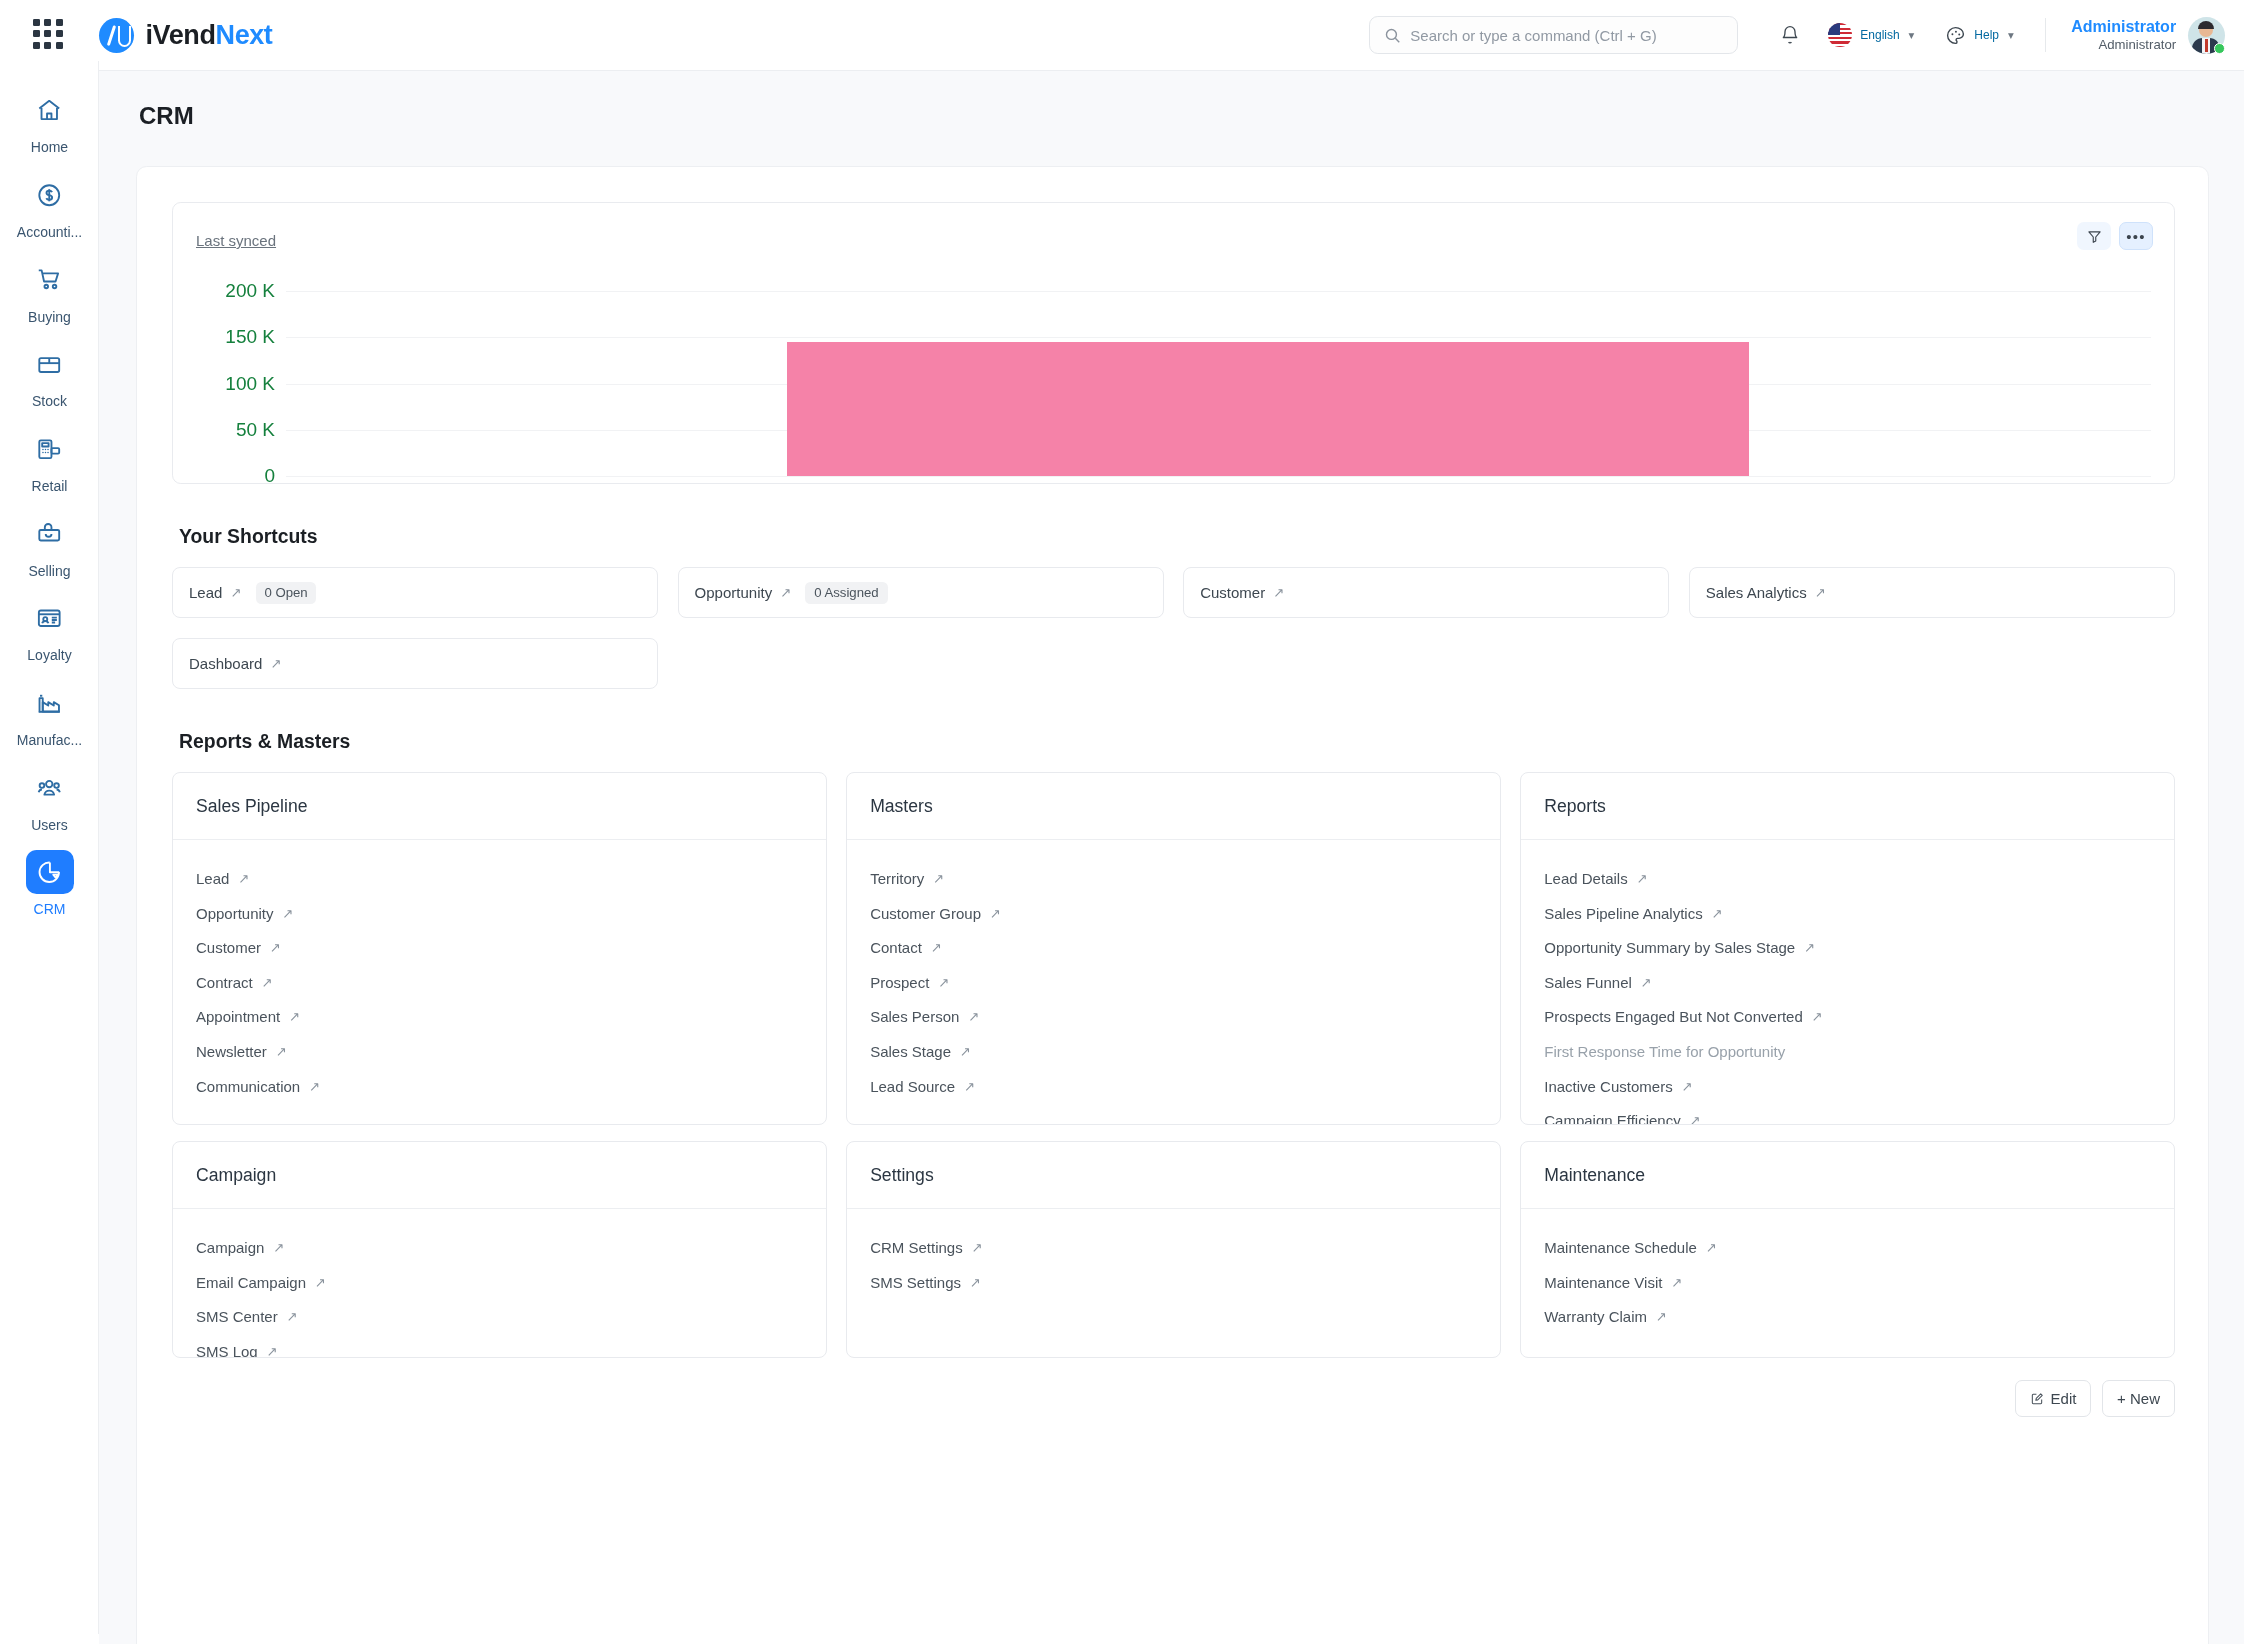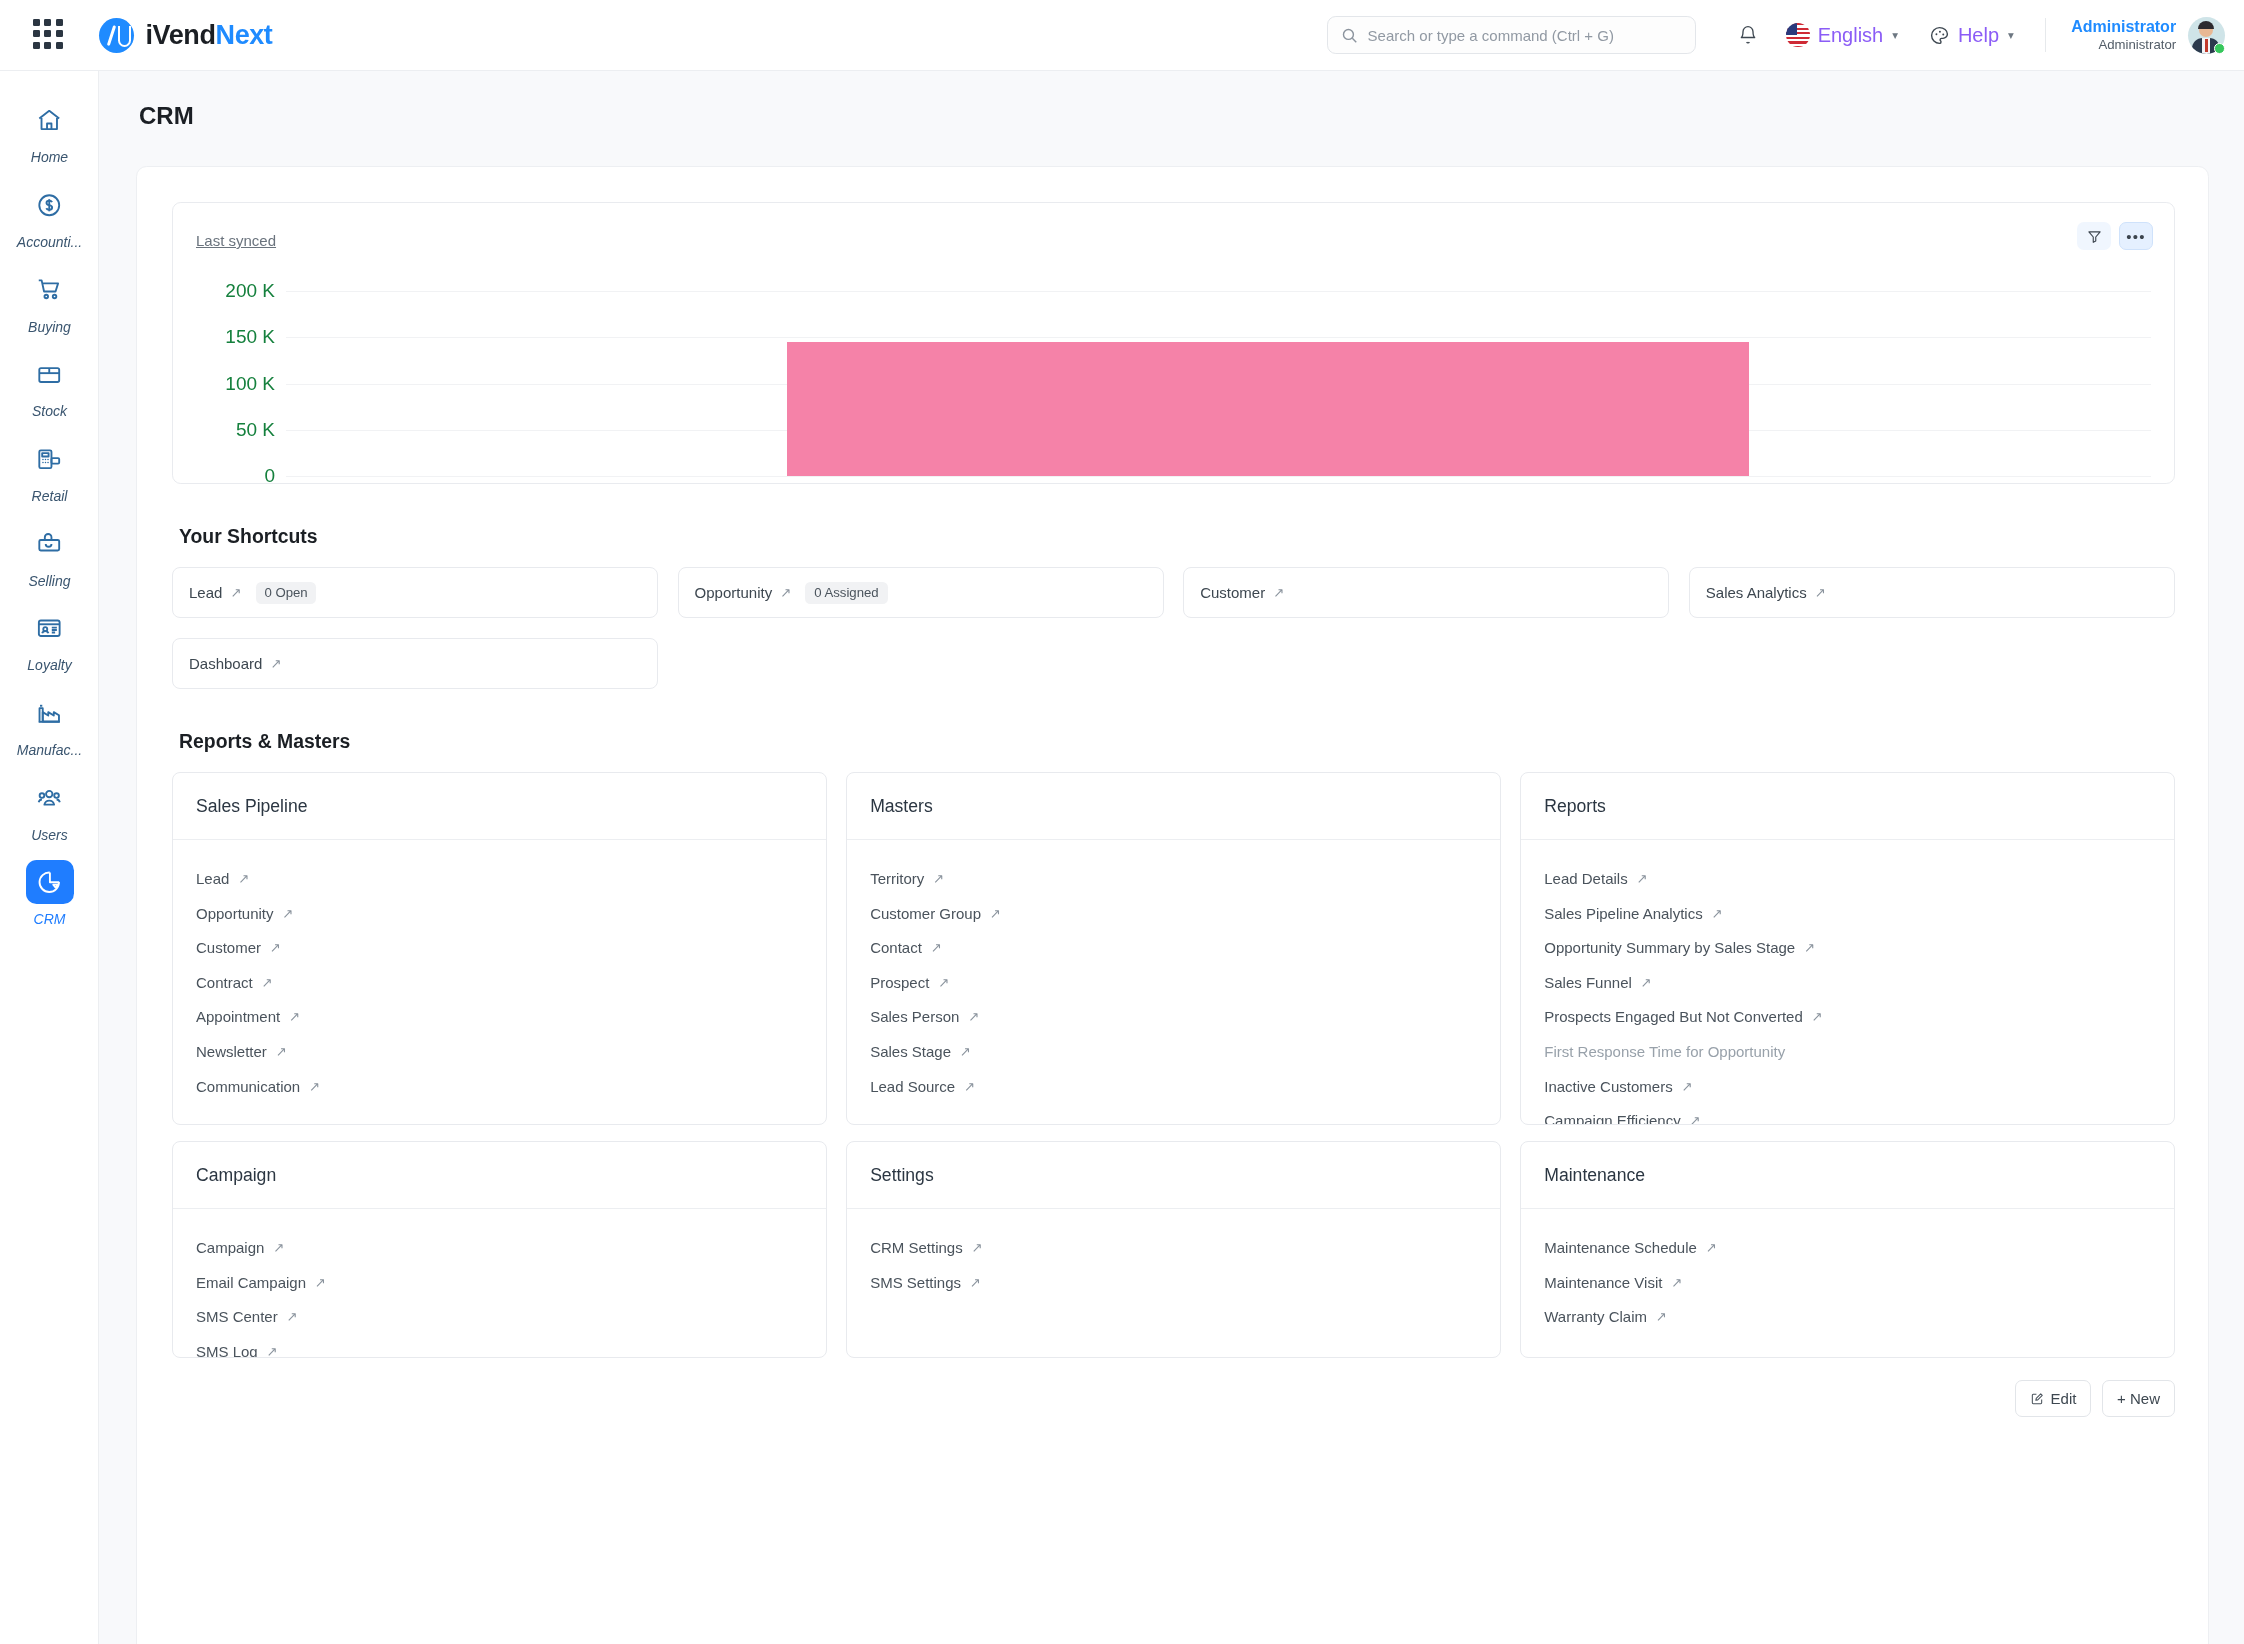--- a/index.html
+++ b/index.html
@@ -56,21 +56,21 @@
   .flagwrap { display: flex; align-items: center; gap: 8px; margin-left: 12.4px; cursor: pointer; }
   .flag {
     width: 24px; height: 24px; border-radius: 50%; overflow: hidden; position: relative;
     background: #ffffff; flex: none;
     background-image: repeating-linear-gradient(#cf2a35 0 2.3px, #ffffff 2.3px 4.6px);
   }
   .flag::before {
     content: ""; position: absolute; left: 0; top: 0; width: 11.5px; height: 11.5px;
     background: #2a3a7d;
   }
-  .hdr-label { font-size: 20px; color: #8b5cf6; }
+  .hdr-label { font-size: 12px; color: #0369a1; }
   .caret { font-size: 11.5px; color: #6d7782; margin-left: 0.9px; }
   .palette { margin-left: 23px; display: flex; align-items: center; gap: 8px; cursor: pointer; }
   .divider-v { width: 0.9px; height: 34px; background: #e6e9ec; margin: 0 17.6px 0 23px; }
   .userblock { display: flex; align-items: center; gap: 11.5px; cursor: pointer; }
   .usernames { text-align: right; line-height: 1.25; }
   .uname { font-size: 16px; color: #1f8bff; font-weight: 600; }
   .urole { font-size: 13.2px; color: #525c67; }
   .avatar {
     width: 37px; height: 37px; border-radius: 50%; position: relative; flex: none;
     background: #cfe4e8; overflow: hidden;
@@ -81,24 +81,23 @@
   .avatar .shirt { position: absolute; left: 14px; top: 21px; width: 8.8px; height: 16px; background: #f2f4f6; }
   .avatar .tie { position: absolute; left: 17px; top: 22px; width: 3.5px; height: 13.2px; background: #c0392b; }
   .online {
     position: absolute; right: 0px; bottom: 0px; width: 10.6px; height: 10.6px;
     border-radius: 50%; background: #36c75c; border: 1.8px solid #fff;
   }
   .avatar-wrap { position: relative; }
 
   
   .sidebar {
-    position: absolute; left: 0; top: 71px; width: 99px; height: 1573px;
+    position: absolute; left: 0; top: 61px; width: 99px; height: 1573px;
     background: #ffffff; border-right: 0.9px solid #eceef1;
     padding-top: 17.6px;
-    font-style: italic;
   }
   .nav-item {
     width: 99px; padding: 9.7px 0 8px; display: flex; flex-direction: column;
     align-items: center; gap: 7px; cursor: pointer; text-decoration: none;
   }
   .nav-ico {
     width: 48px; height: 44px; display: flex; align-items: center; justify-content: center;
     border-radius: 10.6px; color: #2e6da4;
   }
   .nav-item.active .nav-ico { background: #1f7dff; color: #ffffff; }

